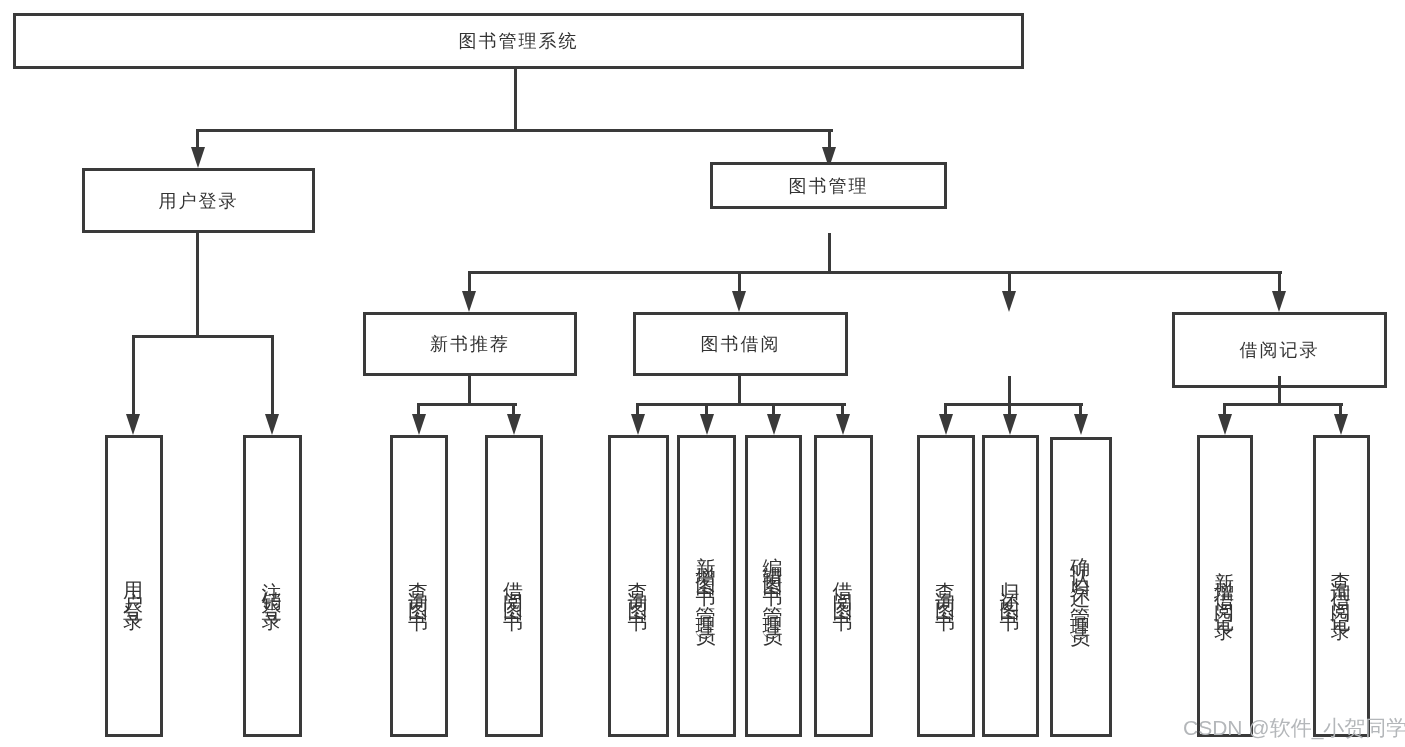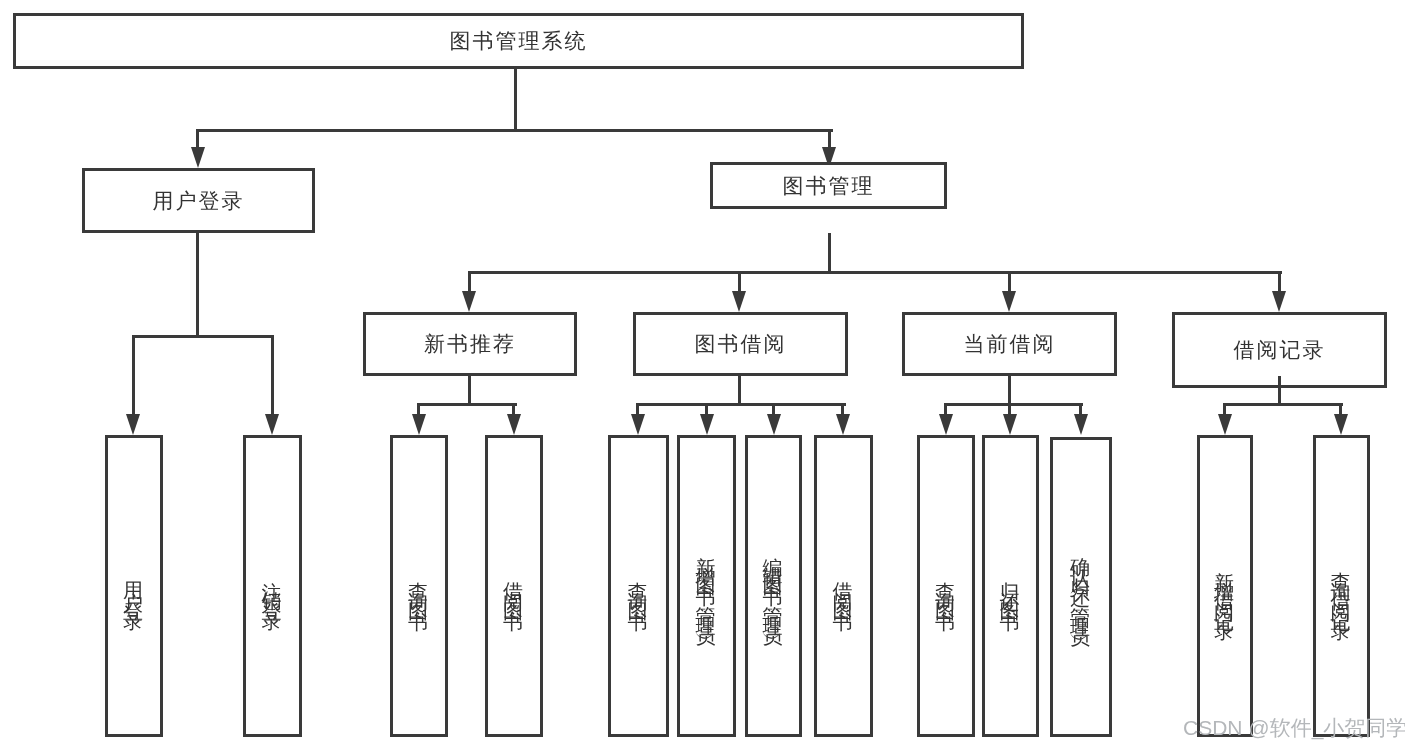--- a/index.html
+++ b/index.html
@@ -14,21 +14,21 @@
     background:var(--color-bg);
     font-family:"Liberation Sans","DejaVu Sans",sans-serif;
     color:var(--color-text);
   }
   .node{
     position:absolute;box-sizing:border-box;
     border:3px solid var(--color-line);
     background:var(--color-bg);
     display:flex;align-items:center;justify-content:center;
   }
-  .hnode{font-size:21px;letter-spacing:2px;}
+  .hnode{font-size:18px;letter-spacing:2px;}
   .vnode{
     writing-mode:vertical-rl;text-orientation:mixed;
     font-size:20px;letter-spacing:10px;
   }
   .seg{position:absolute;background:var(--color-line);}
   .seg.v{width:3px;}
   .seg.h{height:3px;}
   .arrow{
     position:absolute;width:0;height:0;
     border-left:7px solid transparent;
@@ -71,21 +71,20 @@
   <div class="arrow" style="left:462px;top:291px"></div>
   <div class="seg v" style="left:738px;top:271px;height:20px"></div>
   <div class="arrow" style="left:732px;top:291px"></div>
   <div class="seg v" style="left:1008px;top:271px;height:20px"></div>
   <div class="arrow" style="left:1002px;top:291px"></div>
   <div class="seg v" style="left:1278px;top:271px;height:20px"></div>
   <div class="arrow" style="left:1272px;top:291px"></div>
 
   <div class="node hnode" style="left:633px;top:312px;width:215px;height:64px">图书借阅</div>
   <div class="node hnode" style="left:363px;top:312px;width:214px;height:64px">新书推荐</div>
-  <div class="node hnode" style="left:902px;top:312px;width:215px;height:64px">当前借阅</div>
   <div class="node hnode" style="left:1172px;top:312px;width:215px;height:76px">借阅记录</div>
 
   <div class="seg v" style="left:468px;top:376px;height:30px"></div>
   <div class="seg h" style="left:417px;top:403px;width:100px"></div>
   <div class="seg v" style="left:417px;top:403px;height:12px"></div>
   <div class="arrow" style="left:412px;top:414px"></div>
   <div class="seg v" style="left:512px;top:403px;height:12px"></div>
   <div class="arrow" style="left:507px;top:414px"></div>
 
   <div class="seg v" style="left:738px;top:376px;height:30px"></div>

